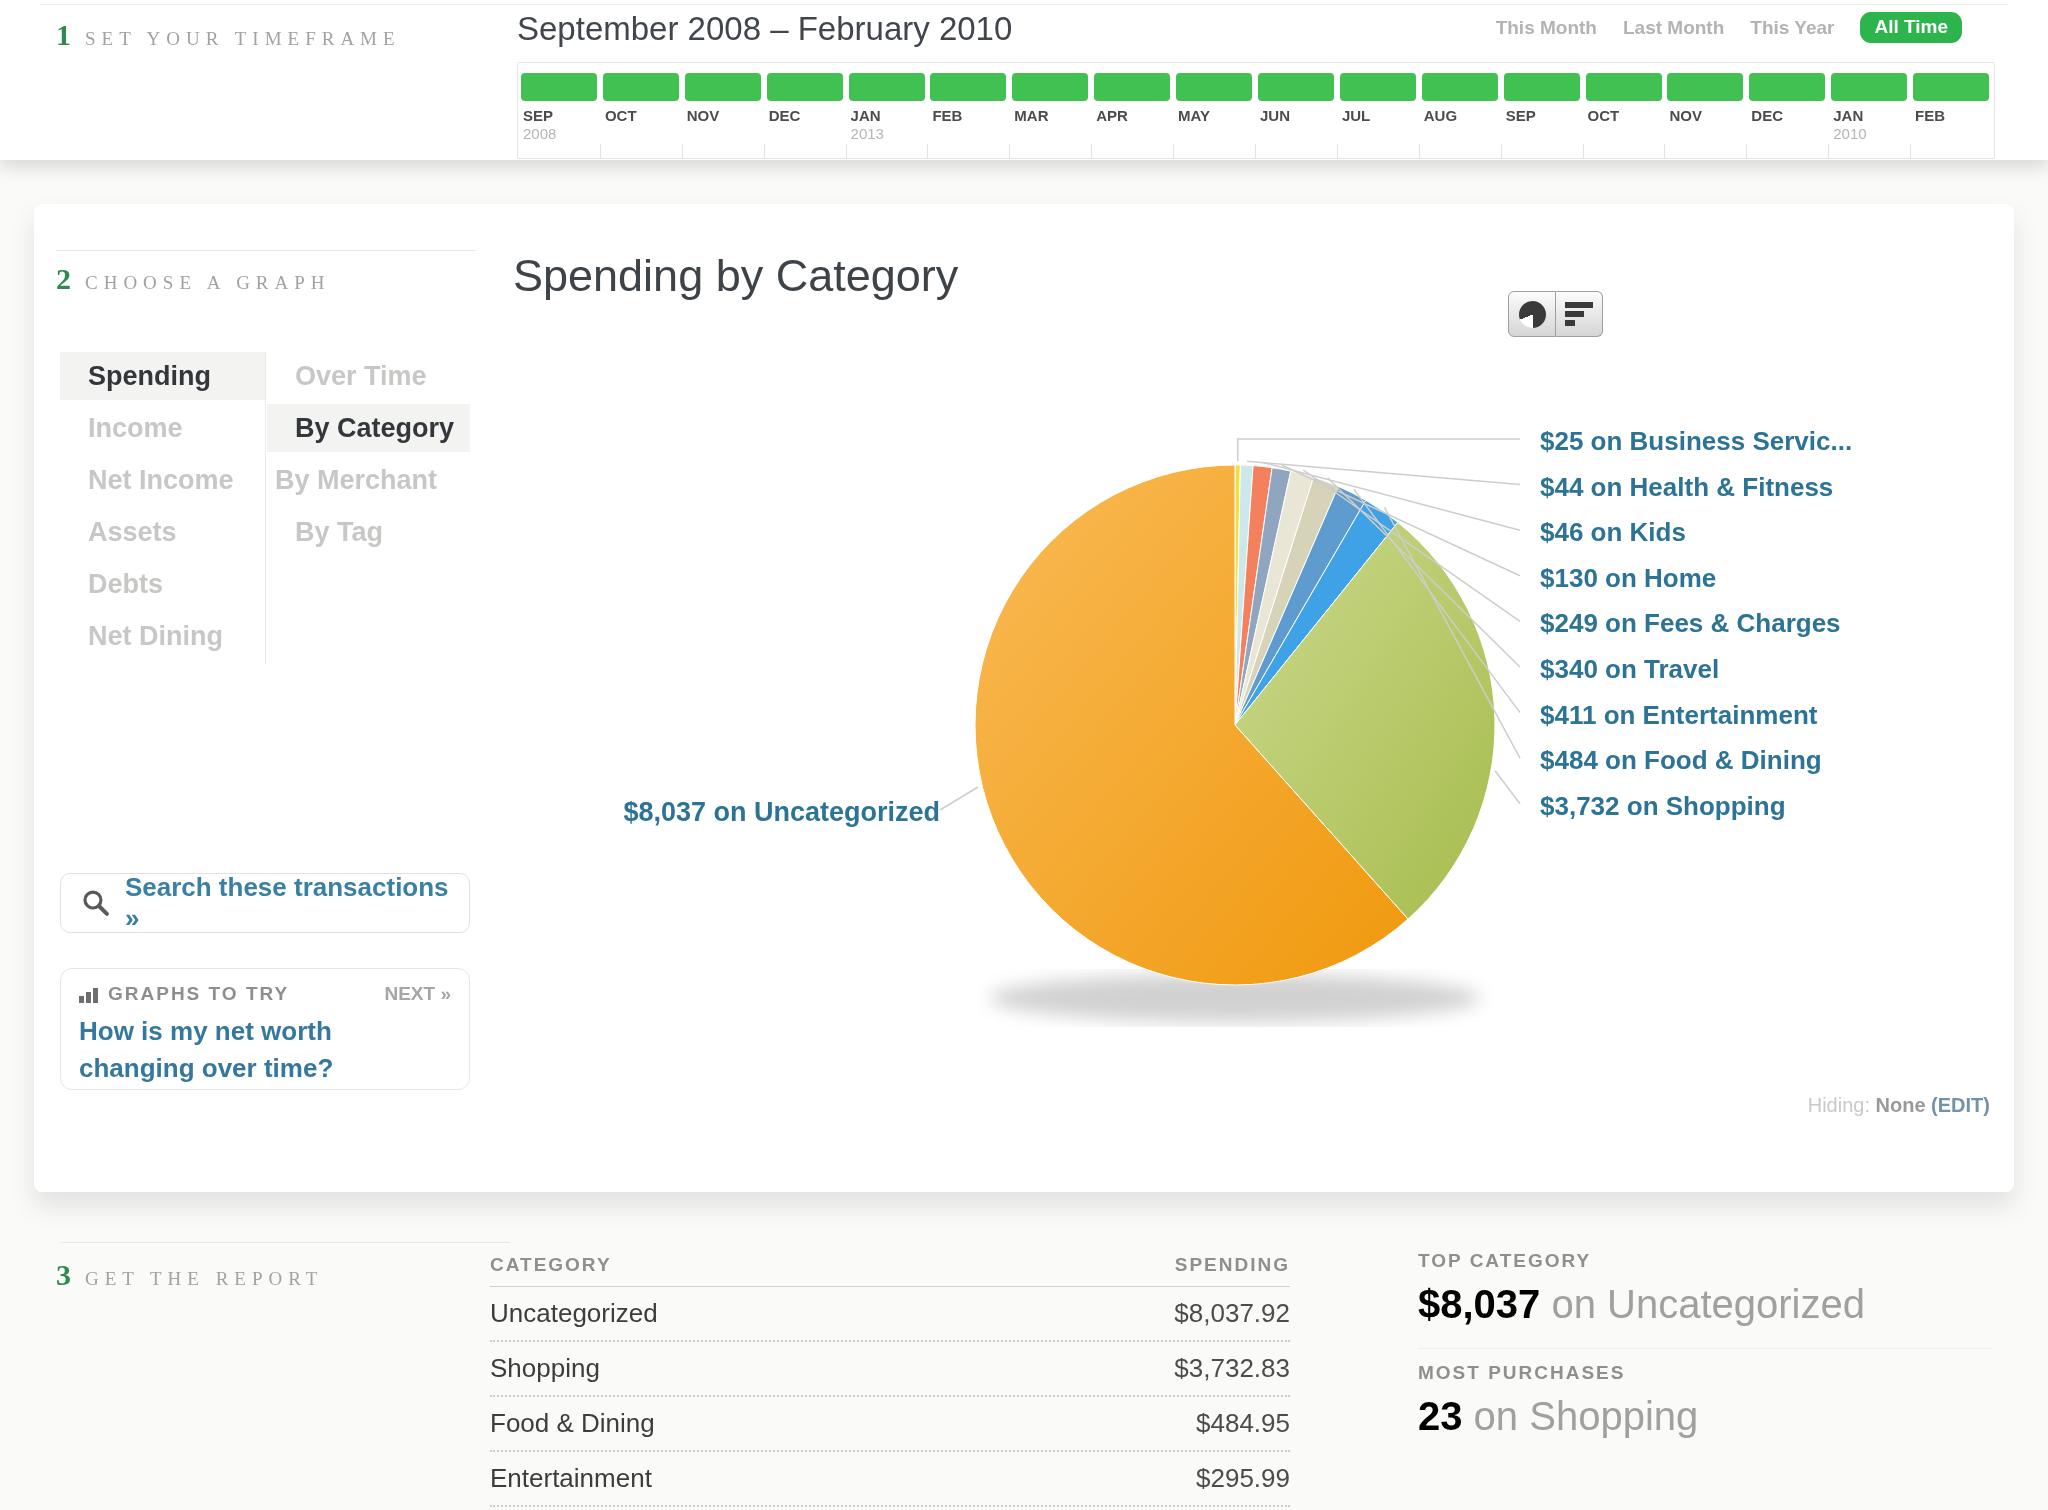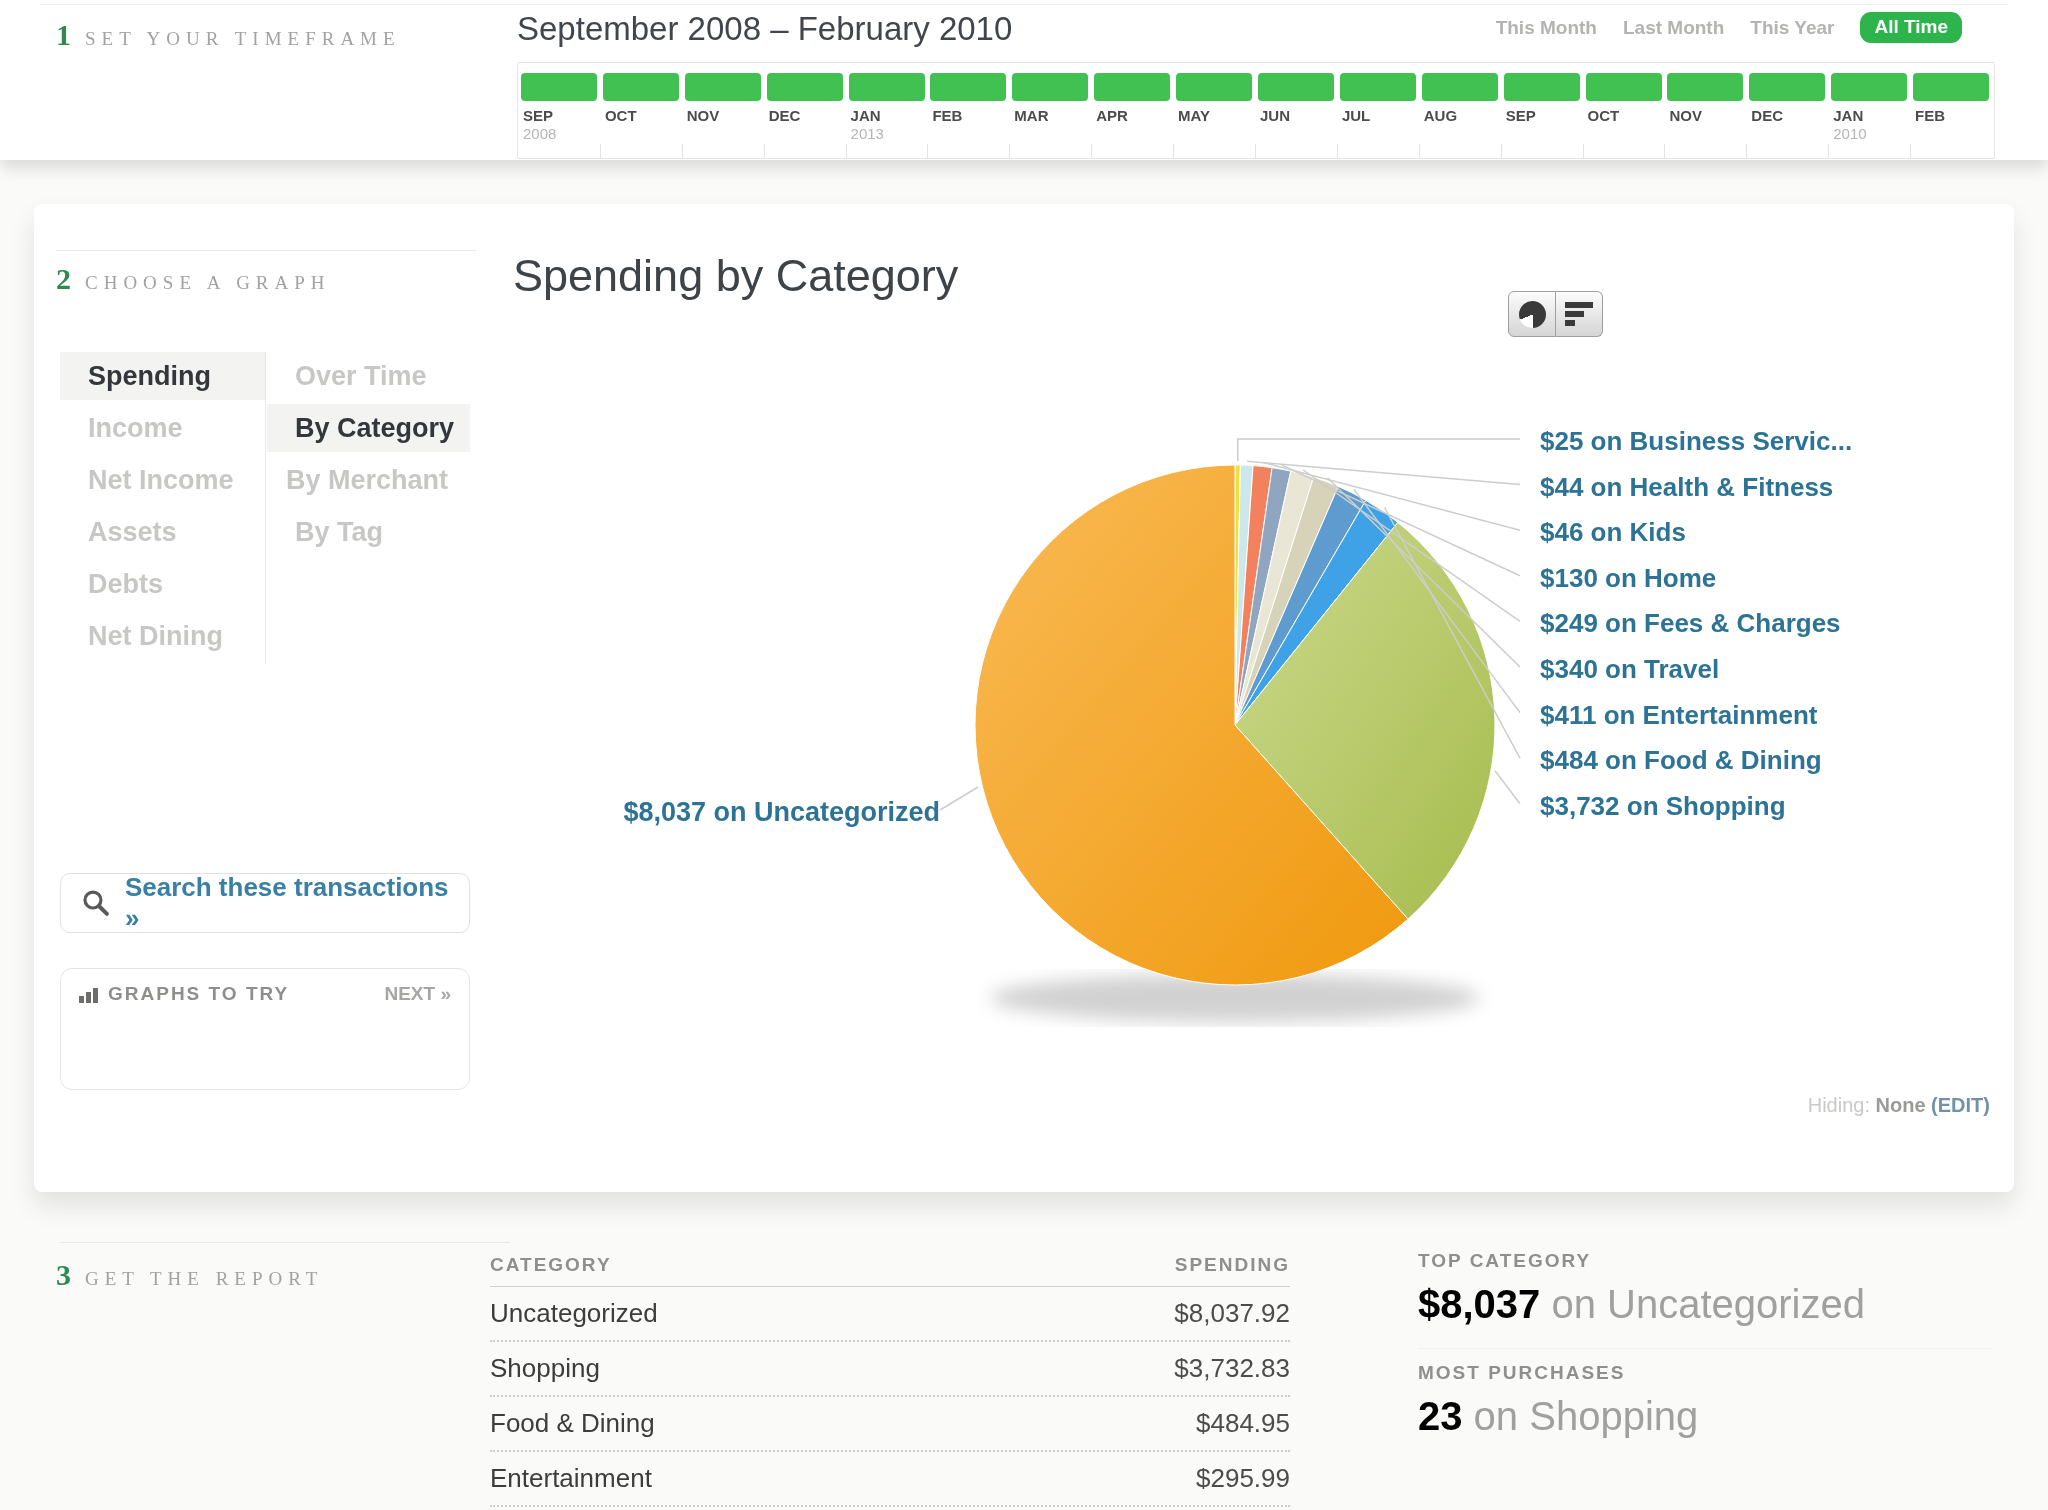--- a/index.html
+++ b/index.html
@@ -271,20 +271,21 @@
   </svg>
   <span class="search-label">Search these transactions »</span>
 </div>
 
 <div class="abs gtt-box">
   <div class="gtt-head">
     <span class="gtt-icon"><div style="height:7px;"></div><div style="height:11px;"></div><div style="height:15px;"></div></span>
     <span class="gtt-title">GRAPHS TO TRY</span>
     <span class="gtt-next">NEXT »</span>
   </div>
+  <div class="gtt-q">How is my net worth changing over time?</div>
 </div>
 
 <div class="abs hiding">
   <span>Hiding:</span>
   <b>None</b>
   <span class="edit">(EDIT)</span>
 </div>
 
 <div class="abs sec-rule" style="left:60px;top:1242px;width:450px;"></div>
 <div class="abs step-head" style="left:56px;top:1258px;">
@@ -327,14 +328,14 @@
 </div>
 
 <div class="menu-item active" style="left: 60px; top: 352px; width: 205px;">Spending</div>
 <div class="menu-item" style="left: 60px; top: 404px; width: 205px;">Income</div>
 <div class="menu-item" style="left: 60px; top: 456px; width: 205px;">Net Income</div>
 <div class="menu-item" style="left: 60px; top: 508px; width: 205px;">Assets</div>
 <div class="menu-item" style="left: 60px; top: 560px; width: 205px;">Debts</div>
 <div class="menu-item" style="left: 60px; top: 612px; width: 205px;">Net Dining</div>
 <div class="menu-item" style="left: 267px; top: 352px; width: 203px;">Over Time</div>
 <div class="menu-item active" style="left: 267px; top: 404px; width: 203px;">By Category</div>
-<div class="menu-item" style="left: 278px; top: 456px; width: 203px; padding-left: 8px;">By Merchant</div>
+<div class="menu-item" style="left: 267px; top: 456px; width: 203px; padding-left: 8px;">By Merchant</div>
 <div class="menu-item" style="left: 267px; top: 508px; width: 203px;">By Tag</div>
 
 </body></html>

